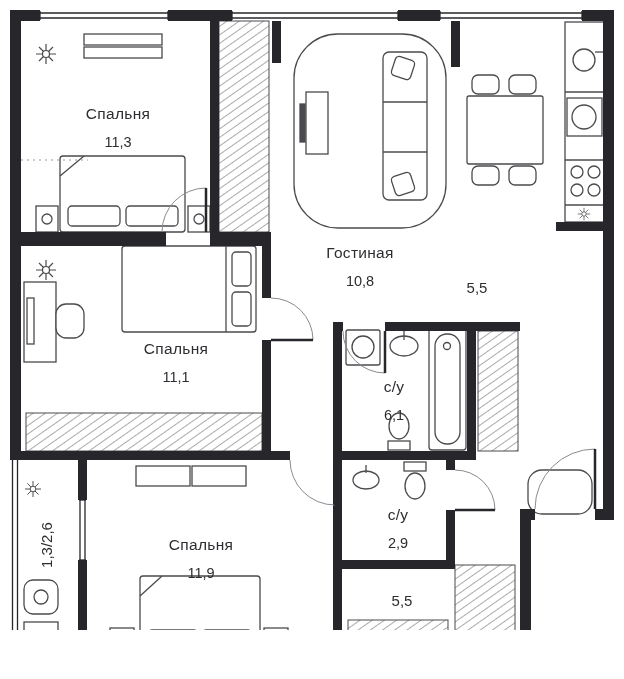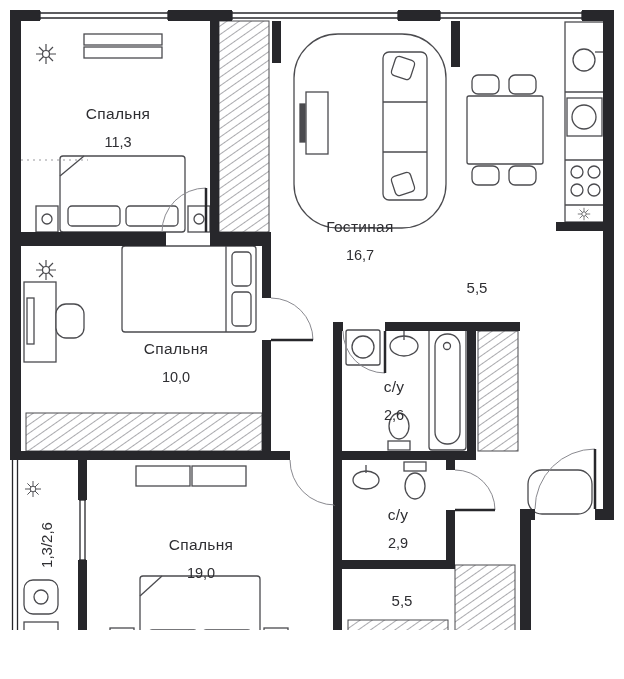--- a/index.html
+++ b/index.html
@@ -260,38 +260,38 @@
       <path d="M535,509 A60,60 0 0 1 595,449" stroke="#8a8a90" stroke-width="1" fill="none"></path>
       <line x1="595" y1="509" x2="595" y2="449" stroke="#27272b" stroke-width="2.5"></line>
     </g>
   </g>
 </svg>
 
 <div class="room-label" style="left:118px;top:127px">
   <span class="name">Спальня</span>
   <span class="area">11,3</span>
 </div>
-<div class="room-label" style="left:360px;top:240px">
+<div class="room-label" style="left:360px;top:266px">
   <span class="name">Гостиная</span>
-  <span class="area">16,7</span>
+  <span class="area">10,8</span>
 </div>
 <div class="room-label" style="left:477px;top:287px">
   <span class="solo">5,5</span>
 </div>
 <div class="room-label" style="left:176px;top:362px">
   <span class="name">Спальня</span>
-  <span class="area">10,0</span>
+  <span class="area">11,1</span>
 </div>
 <div class="room-label" style="left:394px;top:400px">
   <span class="name">с/у</span>
-  <span class="area">2,6</span>
+  <span class="area">6,1</span>
 </div>
 <div class="room-label" style="left:201px;top:558px">
   <span class="name">Спальня</span>
-  <span class="area">19,0</span>
+  <span class="area">11,9</span>
 </div>
 <div class="room-label" style="left:398px;top:528px">
   <span class="name">с/у</span>
   <span class="area">2,9</span>
 </div>
 <div class="room-label" style="left:402px;top:600px">
   <span class="solo">5,5</span>
 </div>
 <div class="room-label rotated" style="left:46px;top:545px">
   <span class="solo">1,3/2,6</span>

